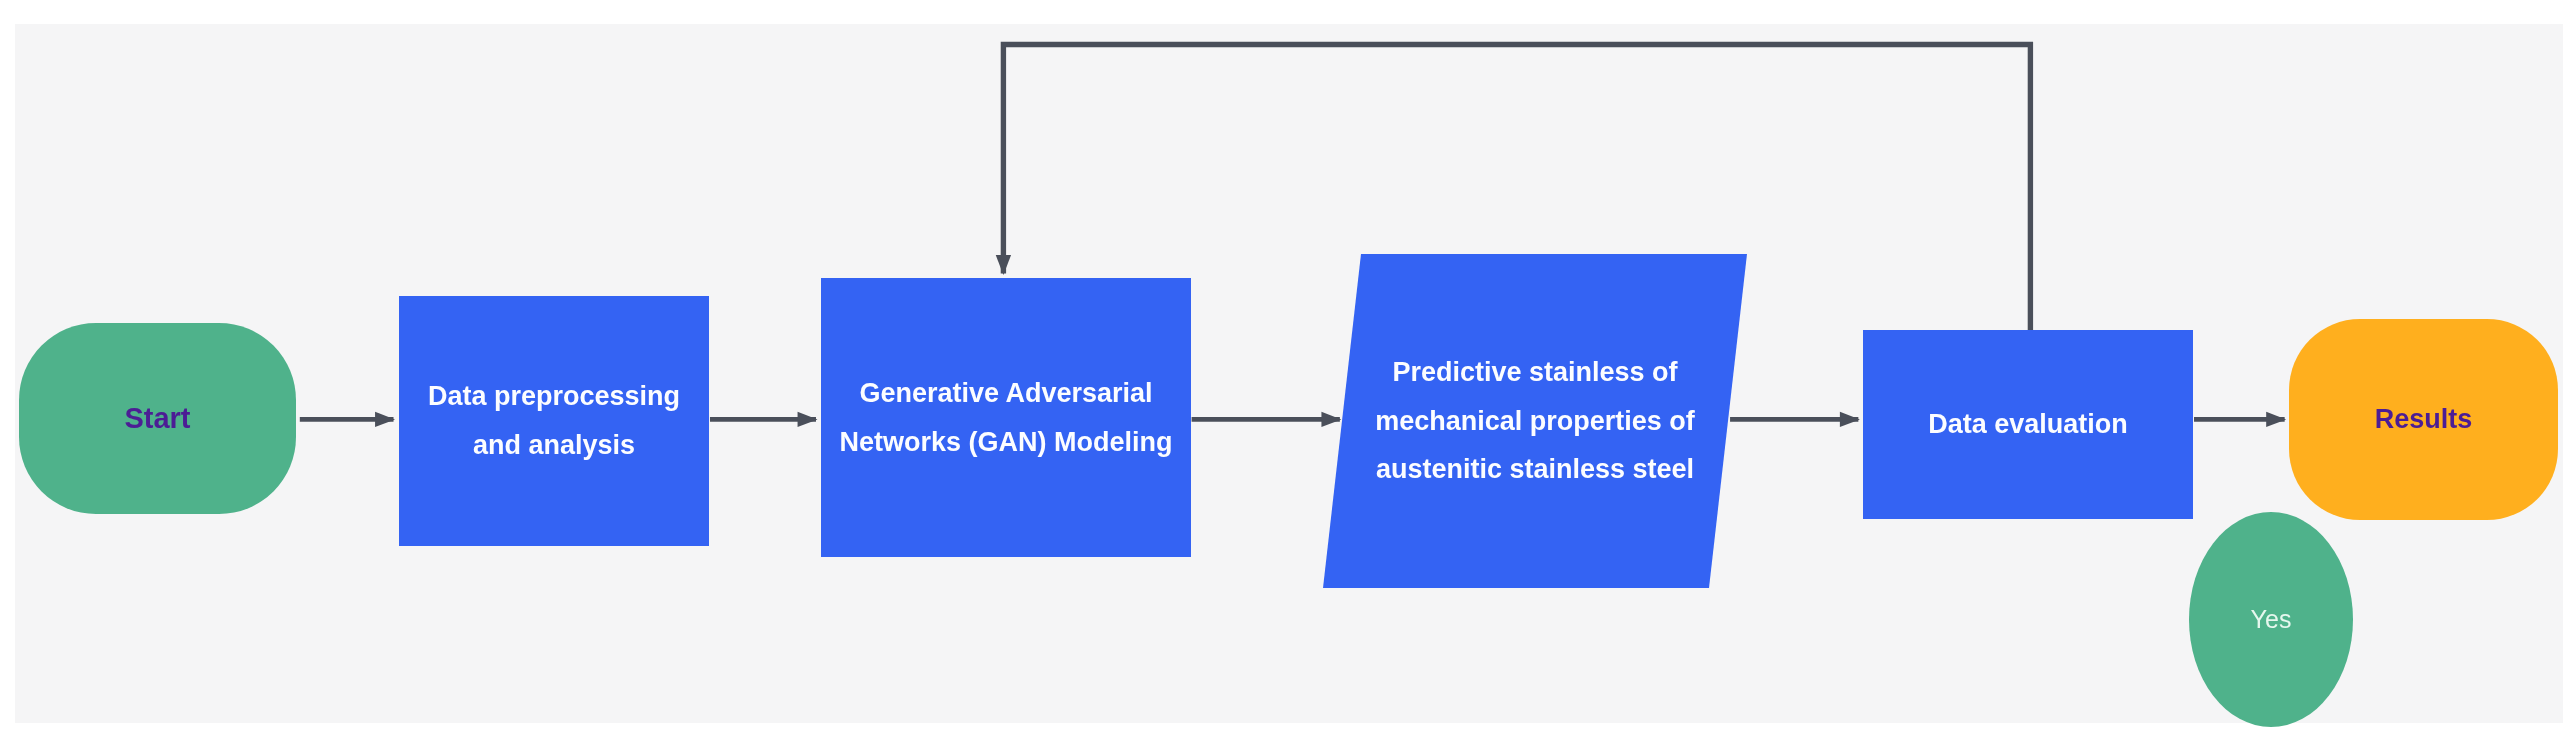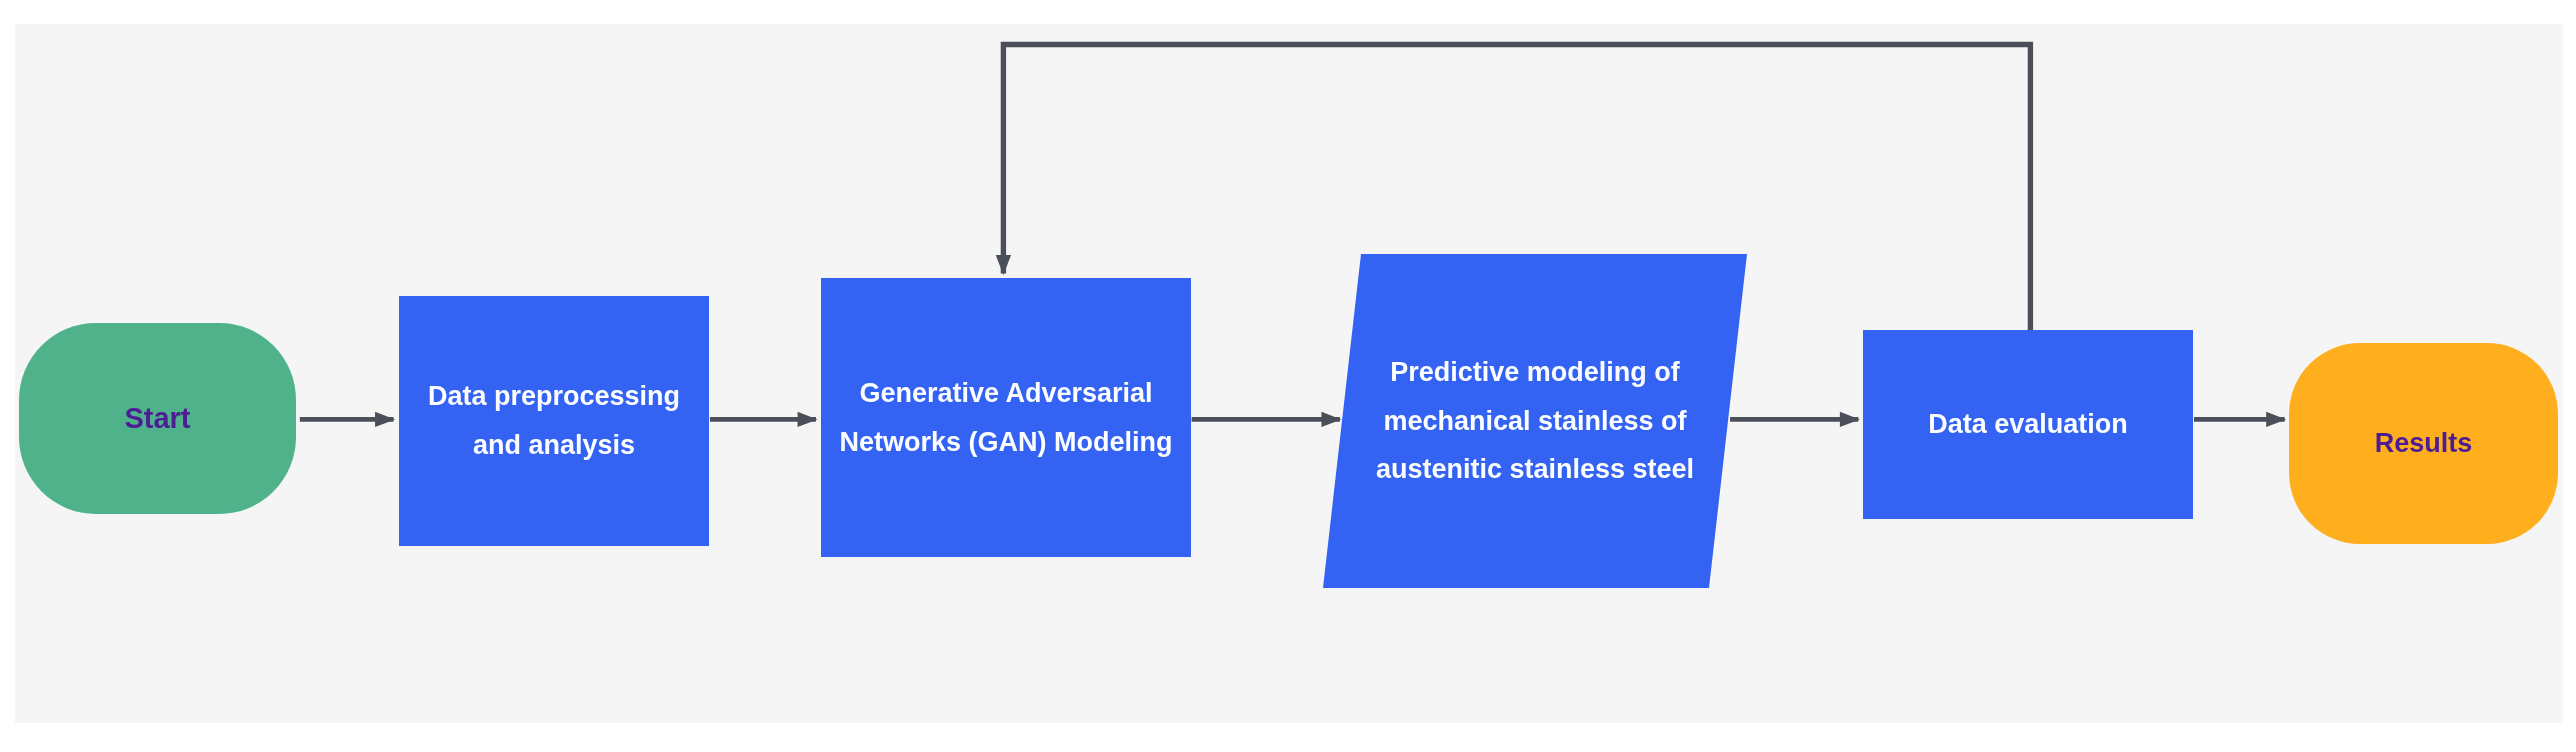--- a/index.html
+++ b/index.html
@@ -17,21 +17,21 @@
   .node{
     position:absolute;display:flex;align-items:center;justify-content:center;
     text-align:center;color:#fcfdff;box-sizing:border-box;
   }
   .process{
     background:#3463f3;font-size:27px;font-weight:700;line-height:1.8;
   }
   .terminal{
     background:#4fb28b;color:#4c1d95;font-size:29px;font-weight:600;
   }
-  .terminal.end{background:#ffaf1e;font-size:27px;font-weight:700;margin-top:24px;}
+  .terminal.end{background:#ffaf1e;font-size:27px;font-weight:700;}
   .para{
     background:#3463f3;font-size:27px;font-weight:700;line-height:1.8;
     clip-path:polygon(38px 0, 100% 0, calc(100% - 38px) 100%, 0 100%);
   }
   .branch-ellipse{
     background:#4fb28b;border-radius:50%;
     color:#e6f7ee;font-size:25px;font-weight:500;
   }
   .edges{position:absolute;left:0;top:0;width:2576px;height:752px;pointer-events:none;}
   .edges path, .edges line{pointer-events:stroke;}
@@ -64,27 +64,30 @@
 
   <div class="node process" style="left:399px;top:296px;width:310px;height:250px;">
     <span class="lblbox" style="width:286px;text-align:center;">Data preprocessing and analysis</span>
   </div>
 
   <div class="node process" style="left:821px;top:278px;width:370px;height:279px;">
     <span class="lblbox" style="width:357px;">Generative Adversarial Networks (GAN) Modeling</span>
   </div>
 
   <div class="node para" style="left:1323px;top:254px;width:424px;height:334px;">
-    <span class="lblbox" style="width:376px;">Predictive modeling of mechanical stainless of austenitic stainless steel</span>
+    <span class="lblbox" style="width:376px;">Predictive stainless of mechanical properties of austenitic stainless steel</span>
   </div>
 
   <div class="node process" style="left:1863px;top:330px;width:330px;height:189px;">
     <span class="lblbox">Data evaluation</span>
   </div>
 
   <div class="node terminal end" style="left:2289px;top:319px;width:269px;height:201px;border-radius:71px;">
     <span class="lblbox">Results</span>
   </div>
 
 
+  <div class="node branch-ellipse" style="left:2189px;top:512px;width:164px;height:215px;">
+    <span>Yes</span>
+  </div>
 
 </div>
 
 
 </body></html>

